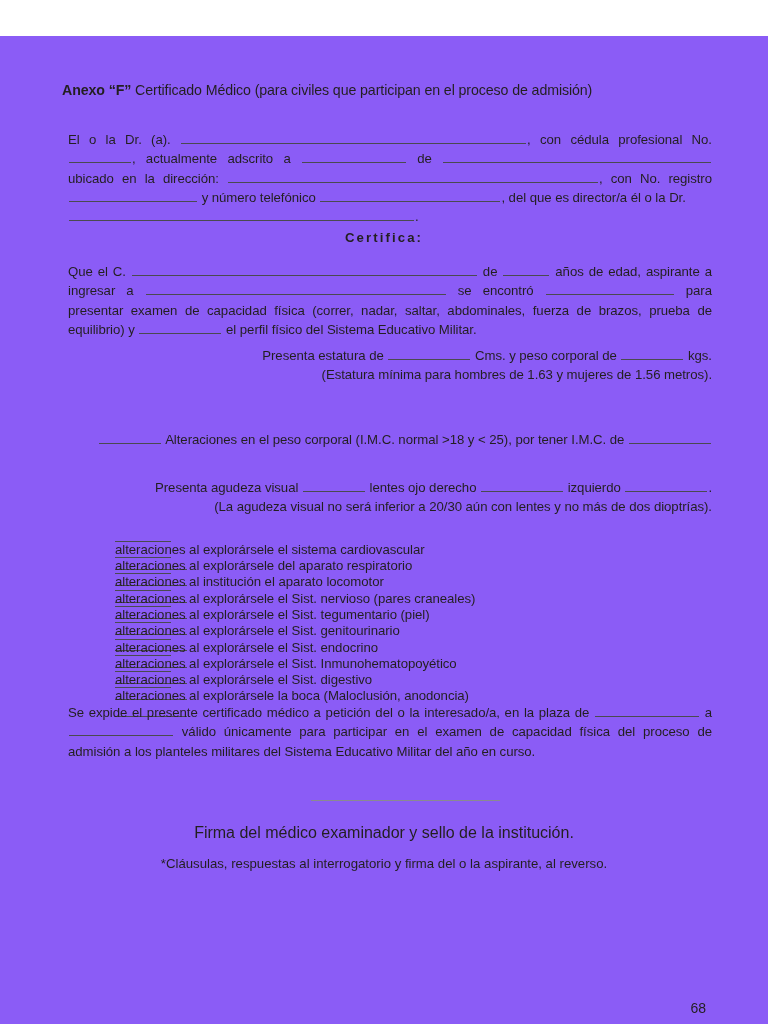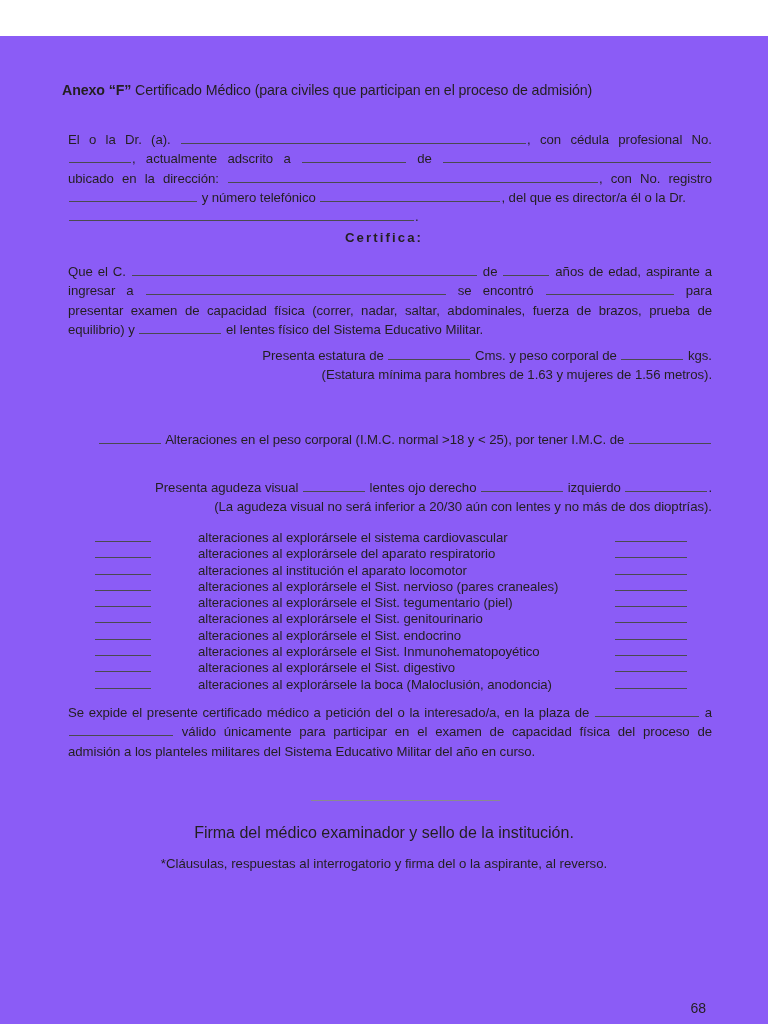--- a/index.html
+++ b/index.html
@@ -91,20 +91,21 @@
     top: 494px;
     width: 644px;
   }
   .alt-row {
     display: flex;
     align-items: baseline;
     height: 16.3px;
     font-size: 13.2px;
     line-height: 16.3px;
     color: #231f20;
+    flex-direction: column;
   }
   .alt-blank-left {
     width: 56px;
     margin-left: 27px;
     border-bottom: 1px solid #4a4a50;
     height: 0.82em;
     flex: 0 0 auto;
   }
   .alt-text {
     flex: 0 0 auto;
@@ -187,21 +188,21 @@
     <span>Que el C.</span>
     <span class="fill f-w4"></span>
     <span>de</span>
     <span class="fill f-xs"></span>
     <span>años de edad, aspirante a ingresar a</span>
     <span class="fill f-w3"></span>
     <span>se encontró</span>
     <span class="fill f-xl"></span>
     <span>para presentar examen de capacidad física (correr, nadar, saltar, abdominales, fuerza de brazos, prueba de equilibrio) y</span>
     <span class="fill f-m"></span>
-    <span>el lentes físico del Sistema Educativo Militar.</span>
+    <span>el perfil físico del Sistema Educativo Militar.</span>
   </div>
 
   <div class="para nojust" style="top:310px;">
     <span>Presenta estatura de</span>
     <span class="fill f-m"></span>
     <span>Cms. y peso corporal de</span>
     <span class="fill f-s"></span>
     <span>kgs.</span>
     <br>
     <span>(Estatura mínima para hombres de 1.63 y mujeres de 1.56 metros).</span>

